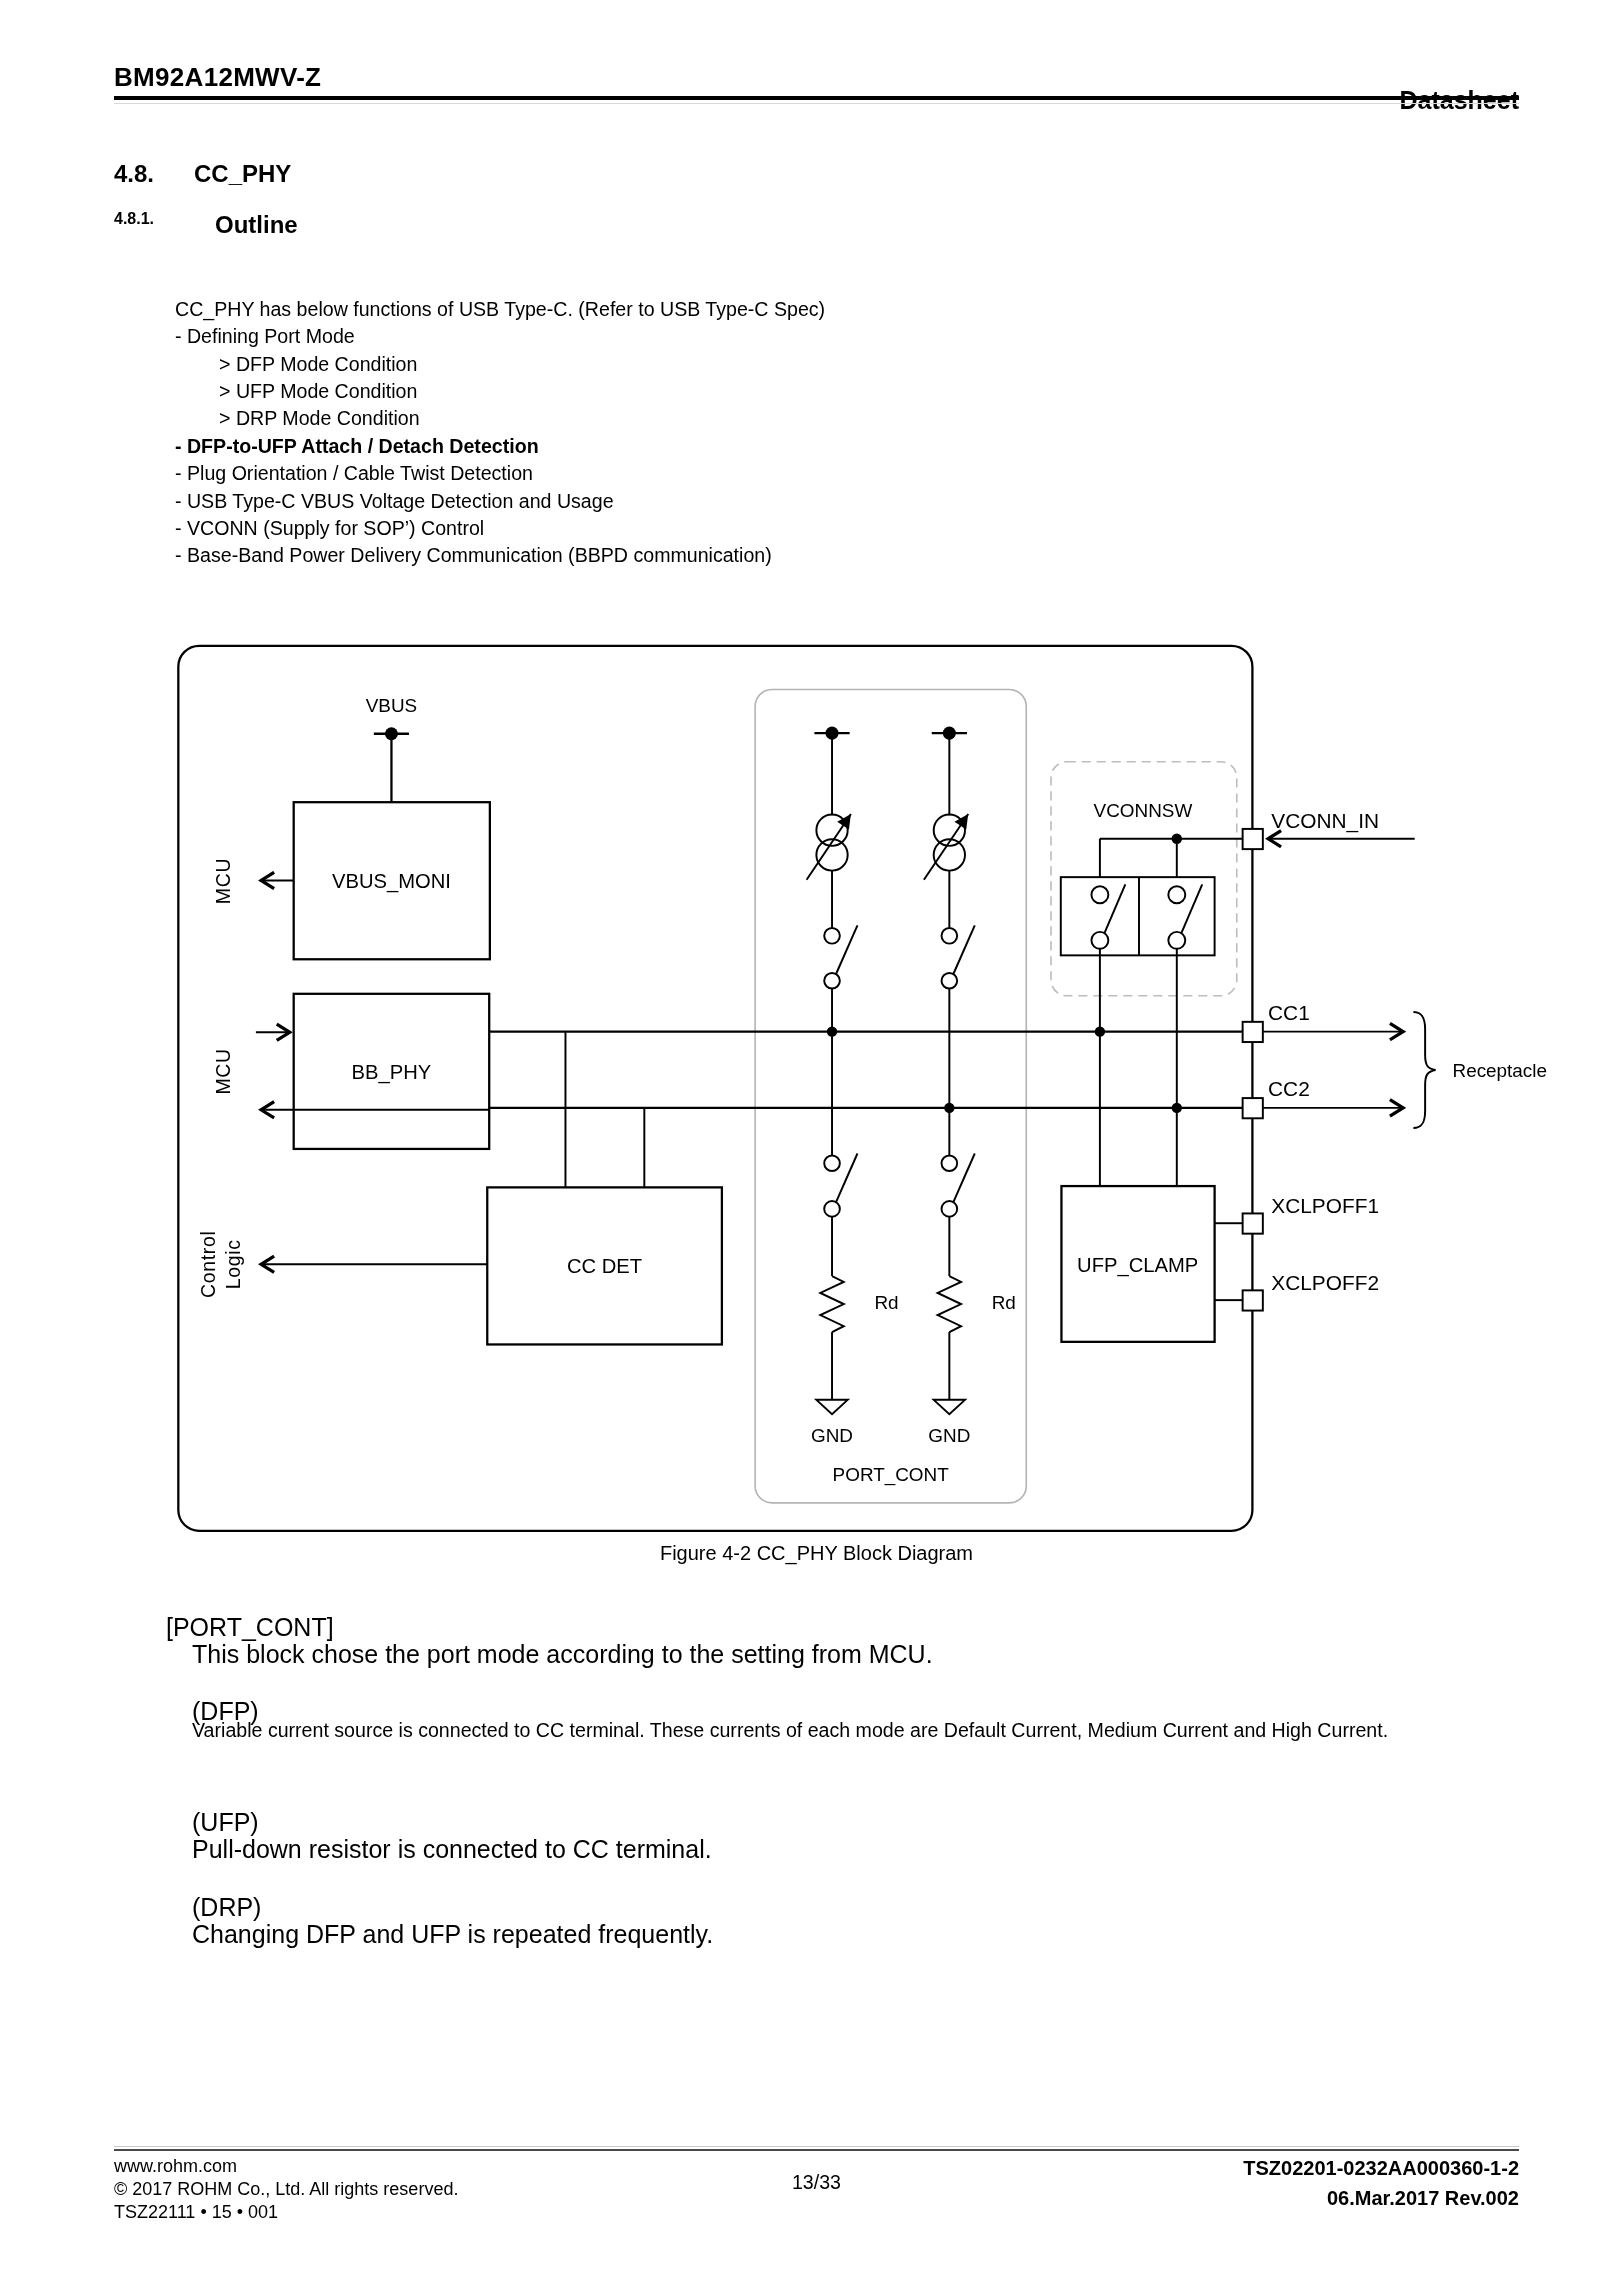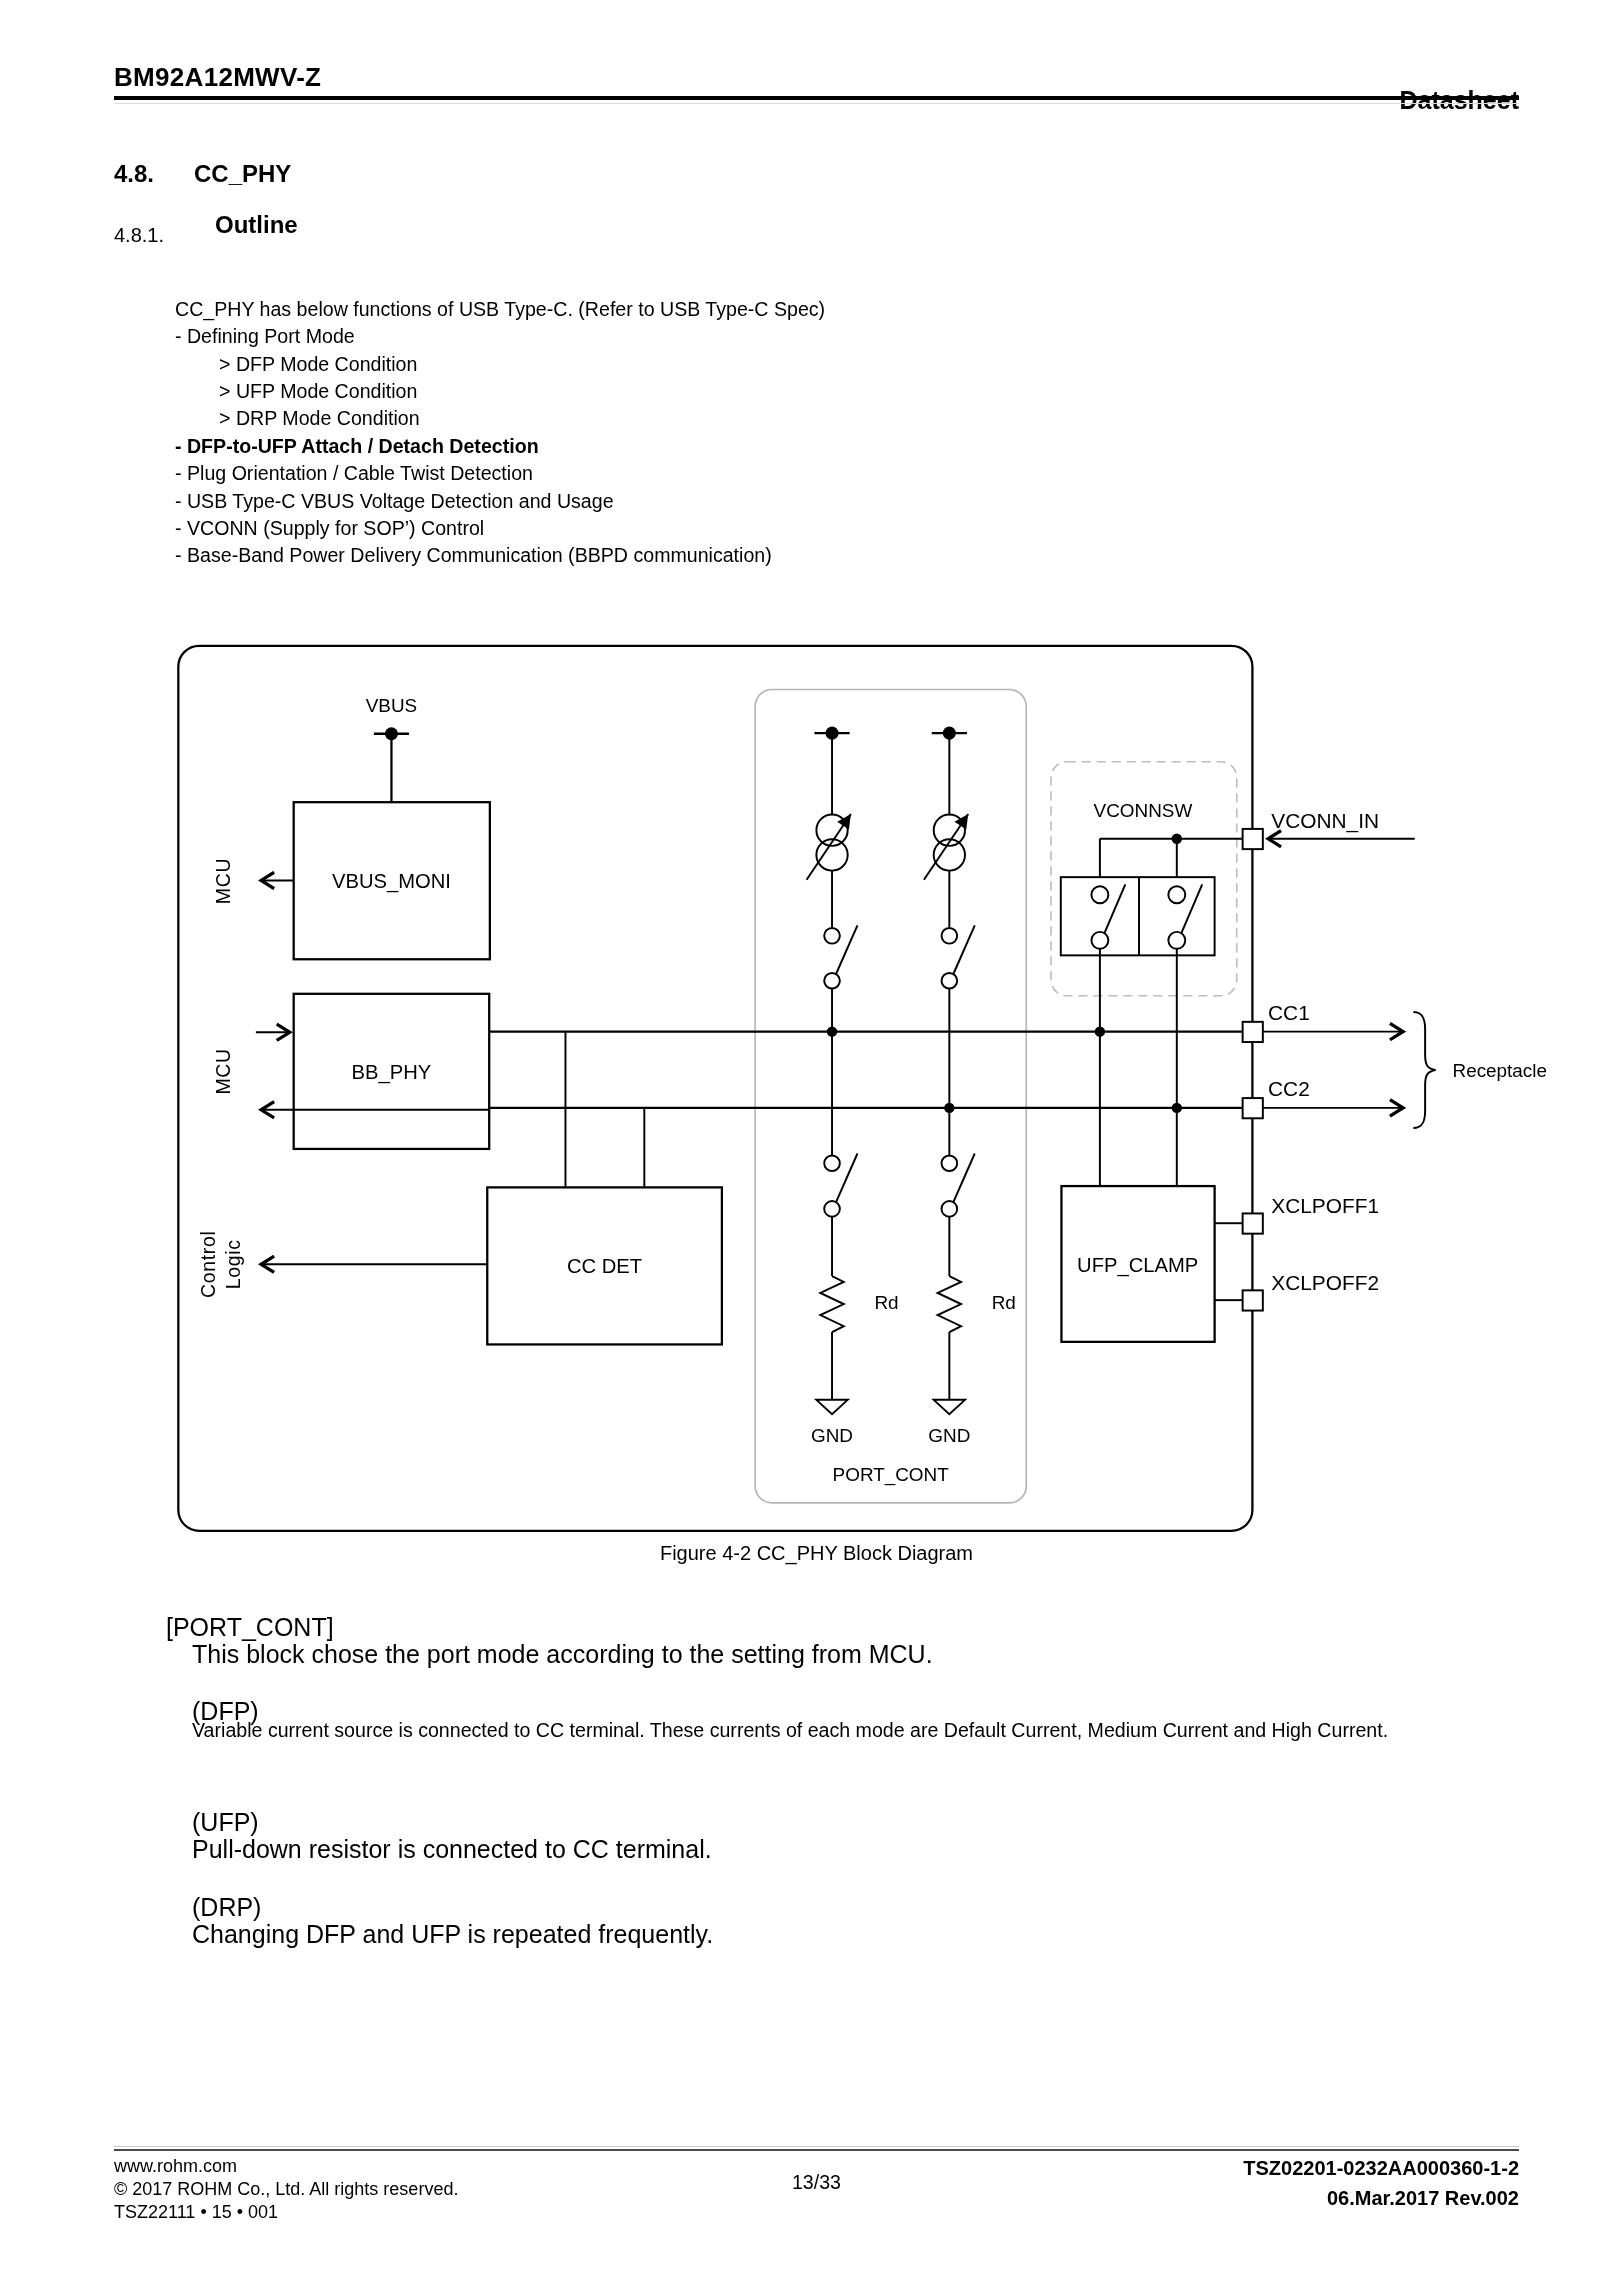--- a/index.html
+++ b/index.html
@@ -7,21 +7,21 @@
     position:relative;width:1616px;height:2284px;background:#ffffff;
     font-family:"Liberation Sans", sans-serif;color:#000;overflow:hidden;
   }
   .abs{position:absolute;}
   .hdr-left{left:114px;top:62px;font-size:26px;font-weight:700;letter-spacing:0.3px;}
   .hdr-right{left:114px;top:64px;width:1405px;text-align:right;font-size:25px;font-weight:700;margin-top:22px;}
   .rule-main{left:114px;top:96px;width:1405px;height:3.9px;background:#000;}
   .rule-sub{left:114px;top:103px;width:1405px;height:1.3px;background:#d9d9d9;}
   .h1n{left:114px;top:160px;font-size:24px;font-weight:700;}
   .h1t{left:194px;top:160px;font-size:24px;font-weight:700;text-align:right;}
-  .h2n{left:114px;top:224px;font-size:20px;font-weight:400;}
+  .h2n{left:114px;top:210px;font-size:16px;font-weight:700;}
   .h2t{left:215px;top:211px;font-size:24px;font-weight:700;}
   .bodyline{font-size:19.6px;white-space:nowrap;}
   .caption{left:114px;top:1542px;width:1405px;text-align:center;font-size:20px;}
   .sechead{font-size:25px;white-space:nowrap;}
   .secpara{font-size:19.6px;line-height:27px;width:1318px;text-align:justify;}
   .f-rule-light{left:114px;top:2146px;width:1405px;height:1.3px;background:#c9c9c9;}
   .f-rule-dark{left:114px;top:2149px;width:1405px;height:2px;background:#4a4a4a;}
   .f-left{left:114px;top:2155px;font-size:18px;line-height:23px;}
   .f-center{left:114px;top:2171px;width:1405px;text-align:center;font-size:19.6px;}
   .f-right{left:114px;top:2153px;width:1405px;text-align:right;font-size:20px;font-weight:700;line-height:30px;}

